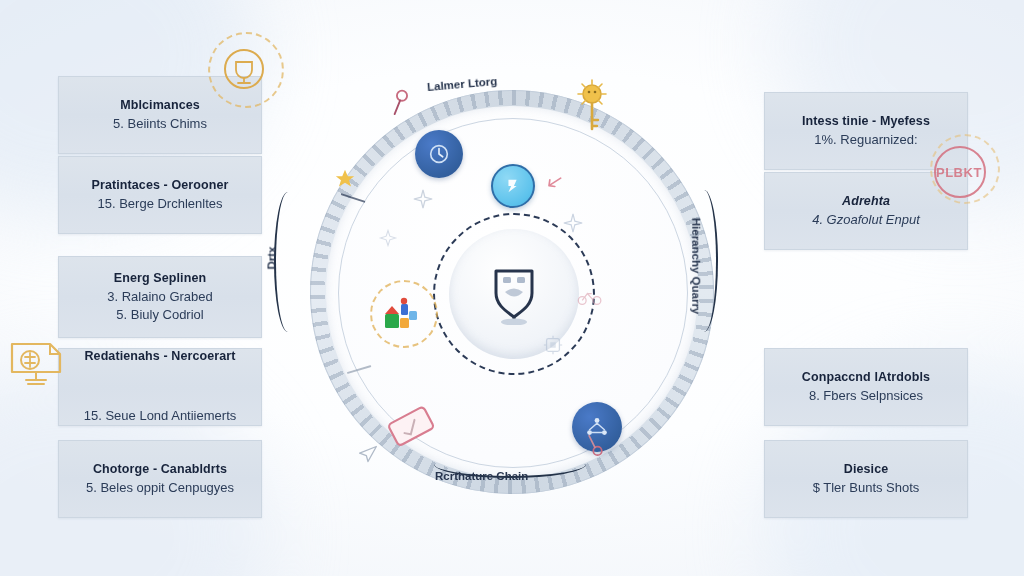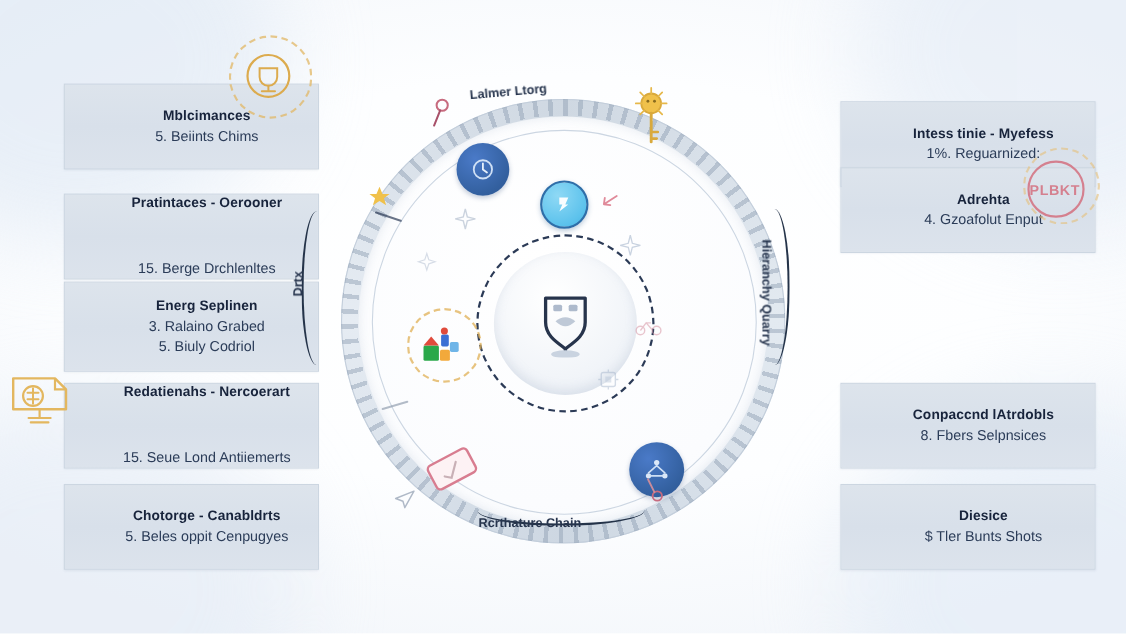--- a/index.html
+++ b/index.html
@@ -22,21 +22,20 @@
 
   
   .card{
     position:absolute;
     background:linear-gradient(180deg,#dde4ec 0%,#d8e0ea 50%,#dce3ec 100%);
     border:1px solid #ccd6e1;
     display:flex;flex-direction:column;align-items:center;justify-content:center;
     text-align:center;
     box-shadow:0 1px 2px rgba(90,110,135,.10);
     color:#1c2b45;
-    padding-left:28px;
   }
   .card .t{
     font-weight:bold;font-size:12.5px;letter-spacing:.1px;line-height:1.15;
     color:#17233b;
     filter:blur(.45px);
     margin-bottom:3px;
   }
   .card .s{
     font-size:13px;line-height:1.35;color:#2b3c58;
     filter:blur(.5px);
@@ -123,21 +122,21 @@
   <div class="wash tl"></div>
   <div class="wash bl"></div>
   <div class="wash tr"></div>
   <div class="wash br"></div>
 
   <div class="card lc" style="top:76px;height:76px;">
     <div class="t">Mblcimances</div>
     <div class="s">5. Beiints Chims</div>
   </div>
 
-  <div class="card lc" style="top:176px;height:76px;justify-content:space-between;">
+  <div class="card lc" style="top:156px;height:76px;">
     <div class="t">Pratintaces - Oerooner</div>
     <div class="s">15. Berge Drchlenltes</div>
   </div>
 
   <div class="card lc" style="top:256px;height:80px;">
     <div class="t">Energ Seplinen</div>
     <div class="s">3. Ralaino Grabed</div>
     <div class="s">5. Biuly Codriol</div>
   </div>
 
@@ -149,21 +148,21 @@
   <div class="card lc" style="top:440px;height:76px;">
     <div class="t">Chotorge - Canabldrts</div>
     <div class="s">5. Beles oppit Cenpugyes</div>
   </div>
 
   <div class="card rc" style="top:92px;height:76px;">
     <div class="t">Intess tinie - Myefess</div>
     <div class="s">1%. Reguarnized:</div>
   </div>
 
-  <div class="card rc" style="top:152px;height:76px;">
+  <div class="card rc" style="top:172px;height:76px;font-style:italic;">
     <div class="t">Adrehta</div>
     <div class="s">4. Gzoafolut Enput</div>
   </div>
 
 
   <div class="card rc" style="top:348px;height:76px;">
     <div class="t">Conpaccnd lAtrdobls</div>
     <div class="s">8. Fbers Selpnsices</div>
   </div>
 

